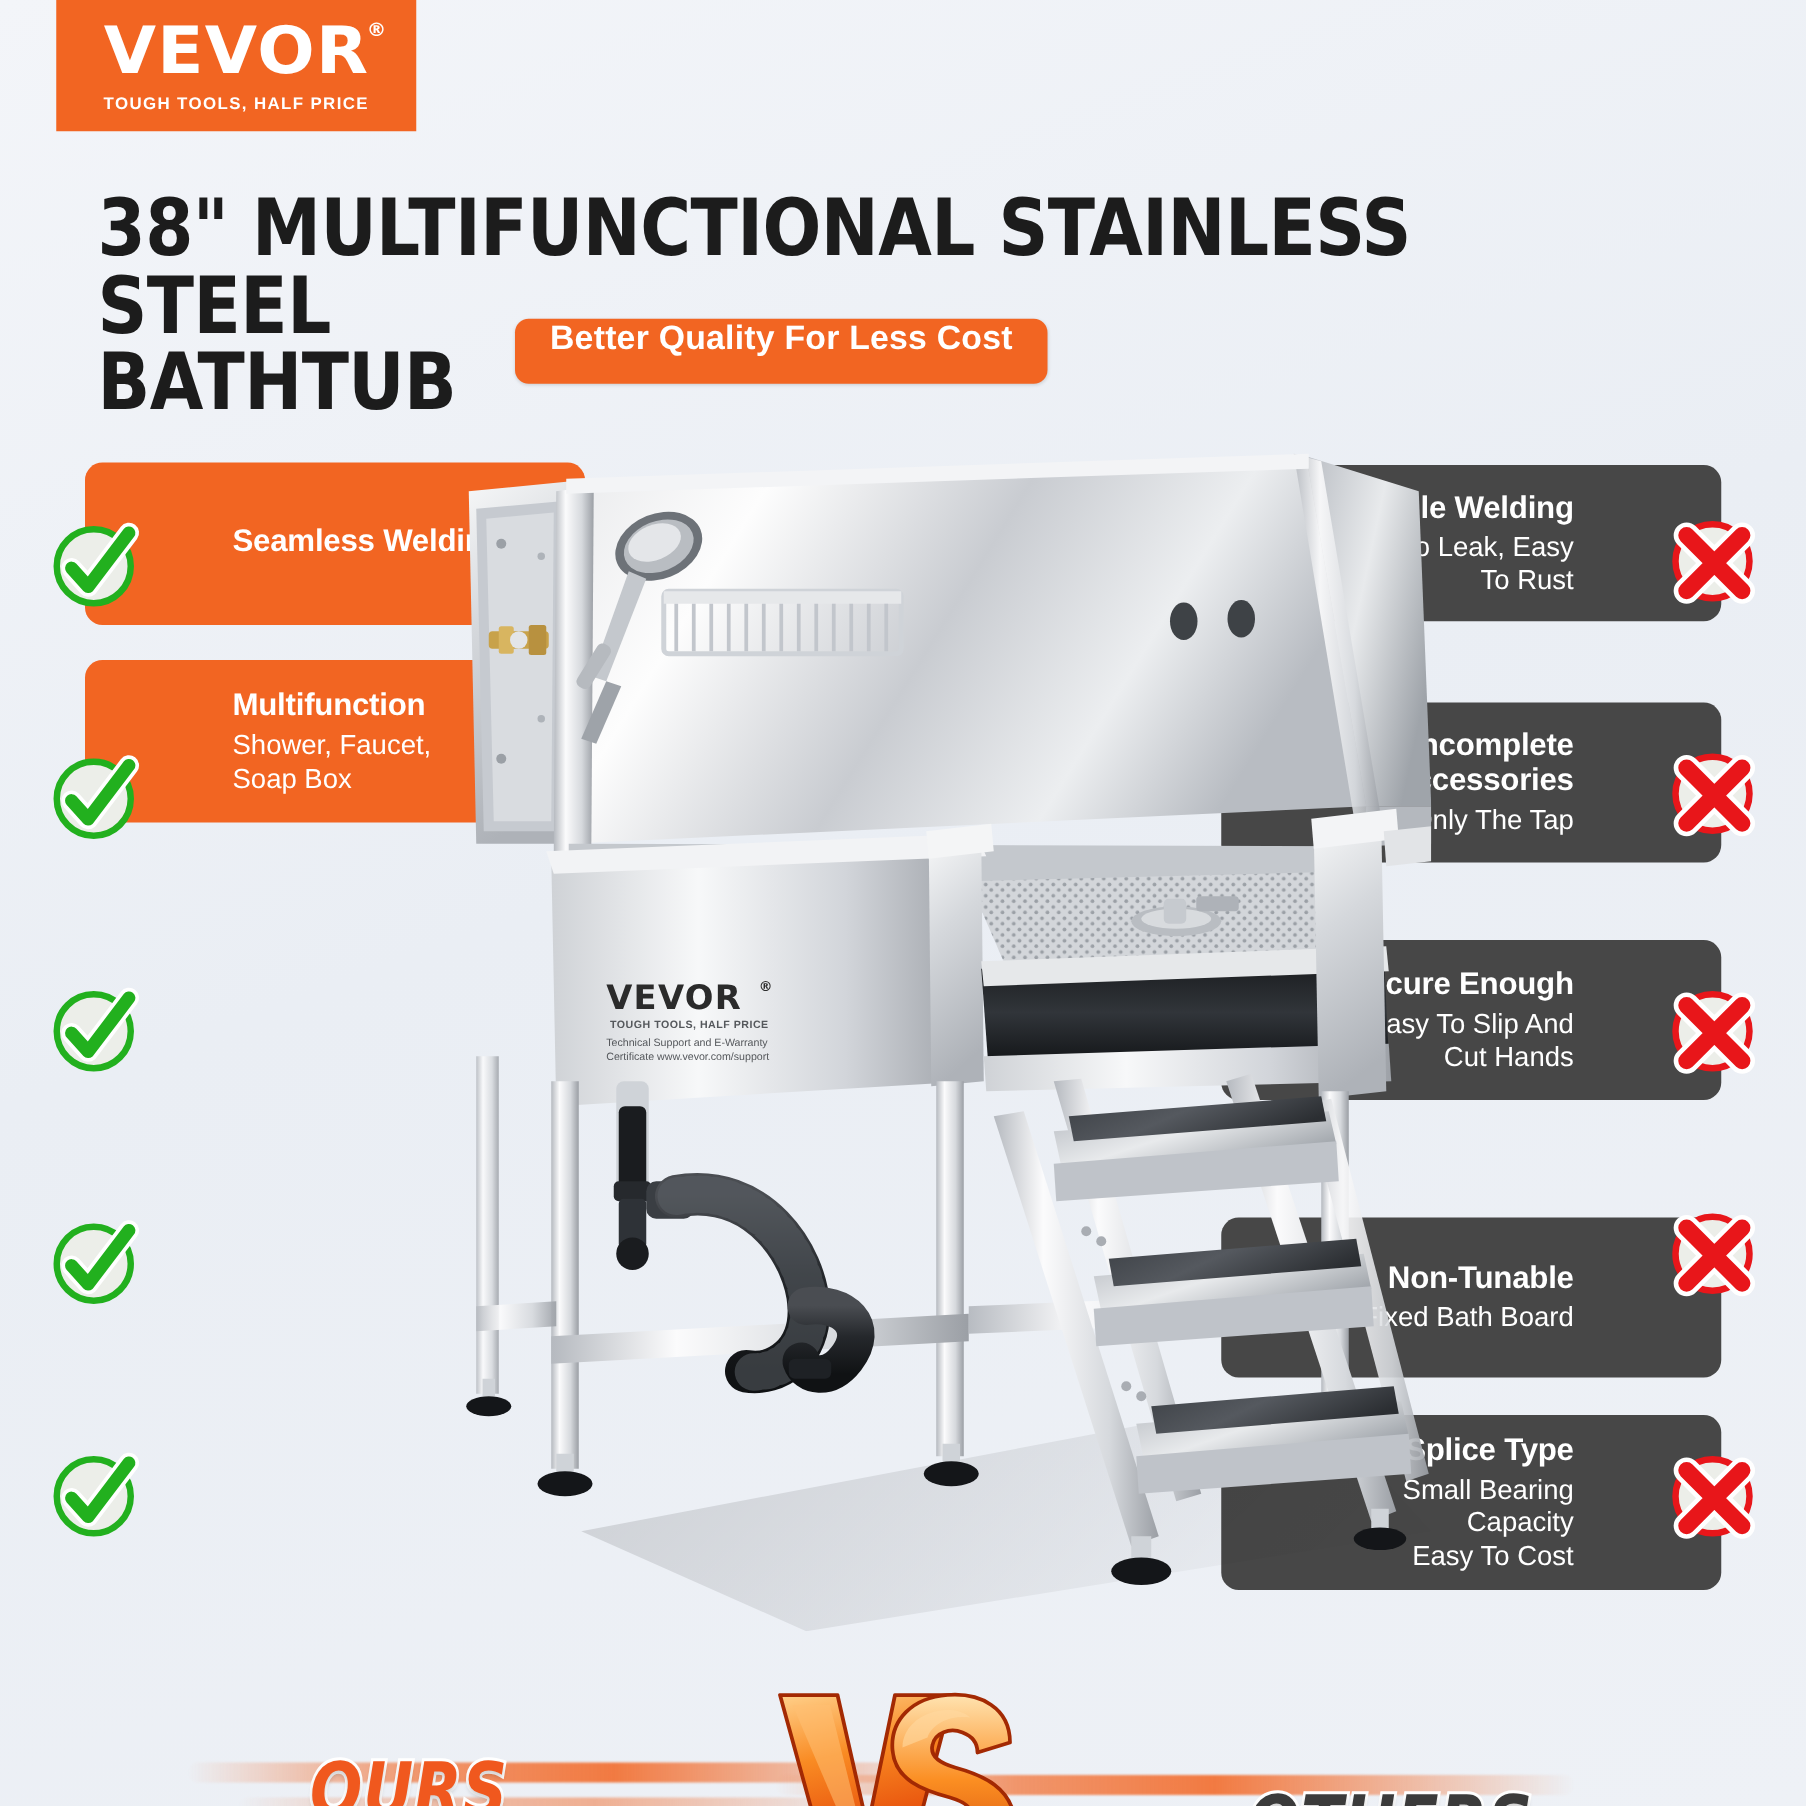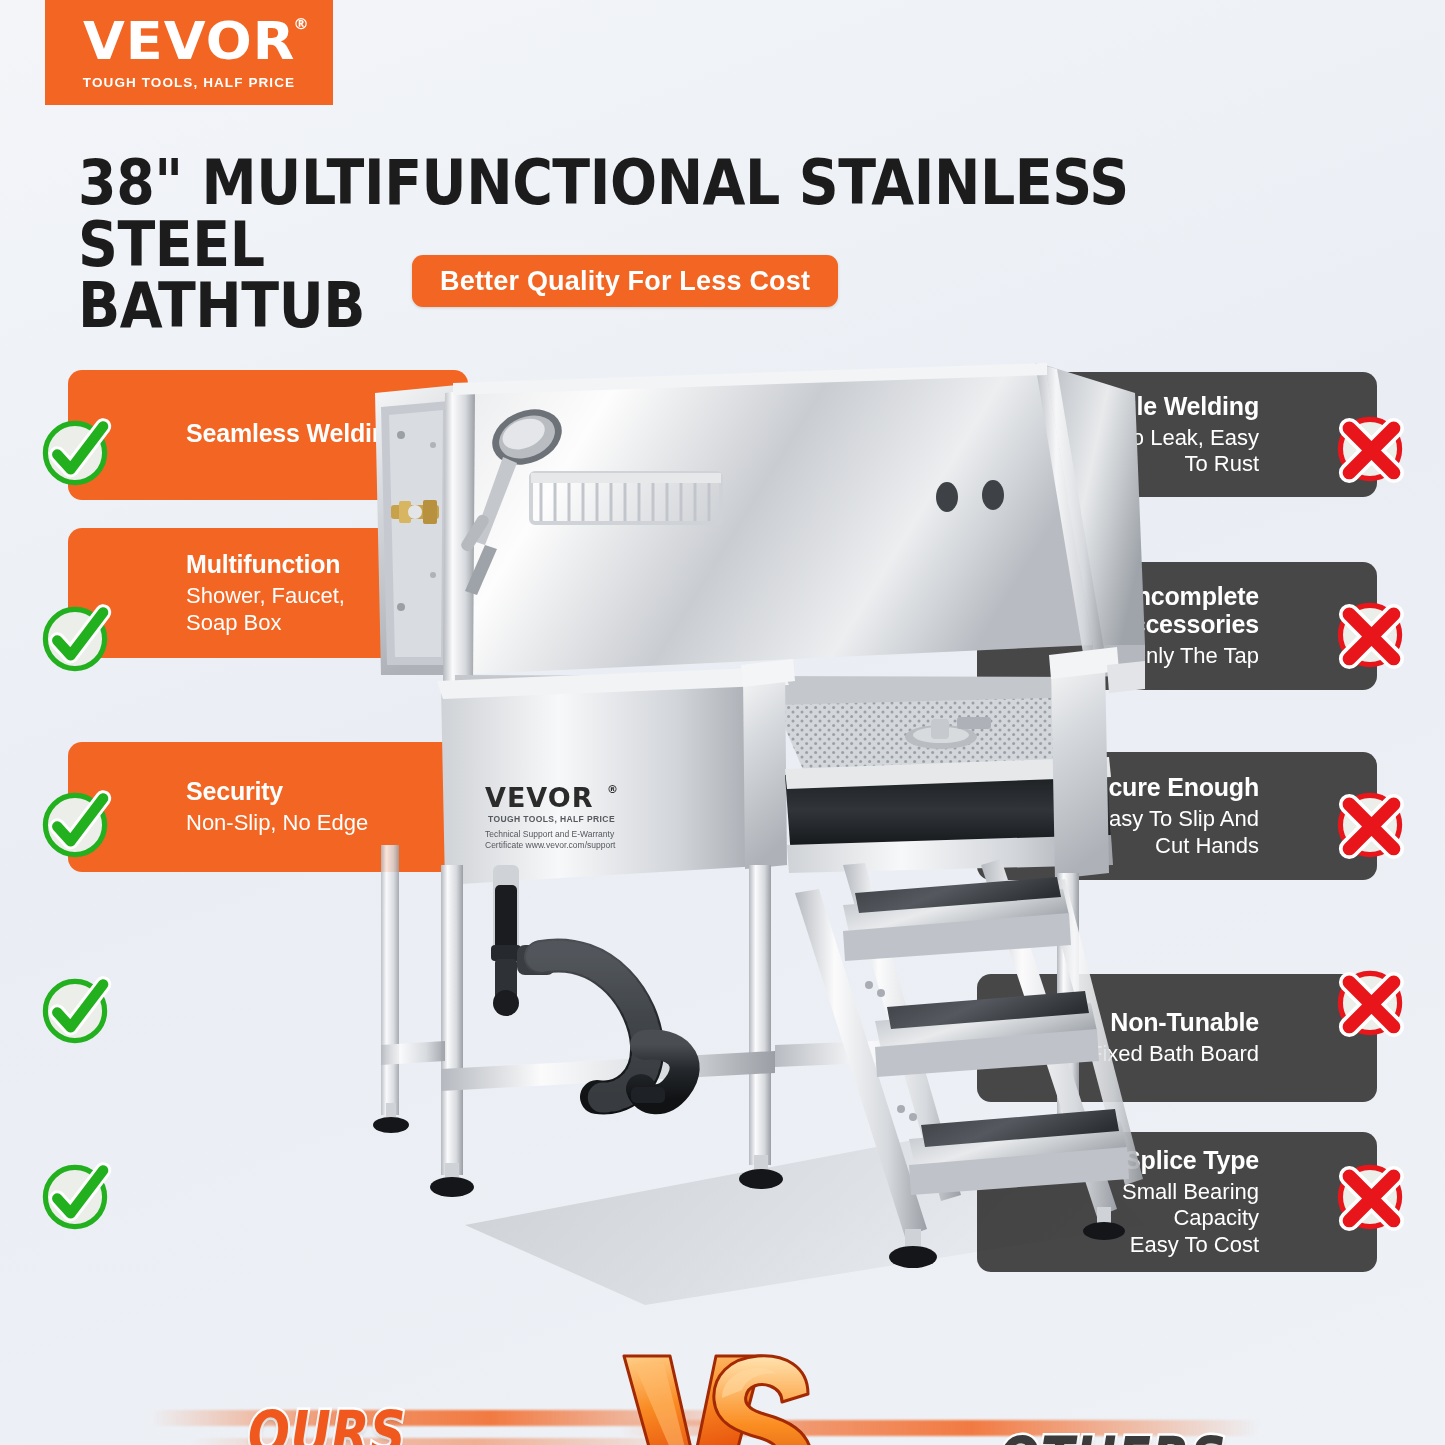--- a/index.html
+++ b/index.html
@@ -53,21 +53,21 @@
     line-height: 0.98;
     letter-spacing: -0.5px;
     transform: scaleX(0.88);
     transform-origin: left top;
     white-space: pre-line;
   }
   #badge {
     position: absolute; left: 412px; top: 255px;
     height: 52px; padding: 0 28px;
     background: #F26522; border-radius: 11px;
-    display: flex; align-items: center;
+    display: flex; 
     color: #fff; font-weight: 700; font-size: 27px;
     letter-spacing: 0.2px;
     box-shadow: 0 1px 3px rgba(0,0,0,.15);
   }
 
   
   .panel {
     position: absolute;
     border-radius: 14px;
     display: flex; flex-direction: column;
@@ -198,24 +198,20 @@
 Soap Box</div>
   </div>
   <div class="mark check" style="top:602px">
     <svg viewBox="0 0 100 100">
       <circle cx="50" cy="50" r="40" fill="#eceee9" stroke="#22B01E" stroke-width="7"></circle>
       <path d="M26 52 L44 72 L88 14" fill="none" stroke="#ffffff" stroke-width="22" stroke-linecap="round" stroke-linejoin="round"></path>
       <path d="M26 52 L44 72 L88 14" fill="none" stroke="#22B01E" stroke-width="14" stroke-linecap="round" stroke-linejoin="round"></path>
     </svg>
   </div>
 
-  <div class="panel left" style="top:742px;height:130px">
-    <div class="p-title">Security</div>
-    <div class="p-sub">Non-Slip, No Edge</div>
-  </div>
   <div class="mark check" style="top:788px">
     <svg viewBox="0 0 100 100">
       <circle cx="50" cy="50" r="40" fill="#eceee9" stroke="#22B01E" stroke-width="7"></circle>
       <path d="M26 52 L44 72 L88 14" fill="none" stroke="#ffffff" stroke-width="22" stroke-linecap="round" stroke-linejoin="round"></path>
       <path d="M26 52 L44 72 L88 14" fill="none" stroke="#22B01E" stroke-width="14" stroke-linecap="round" stroke-linejoin="round"></path>
     </svg>
   </div>
 
   <div class="mark check" style="top:974px">
     <svg viewBox="0 0 100 100">

